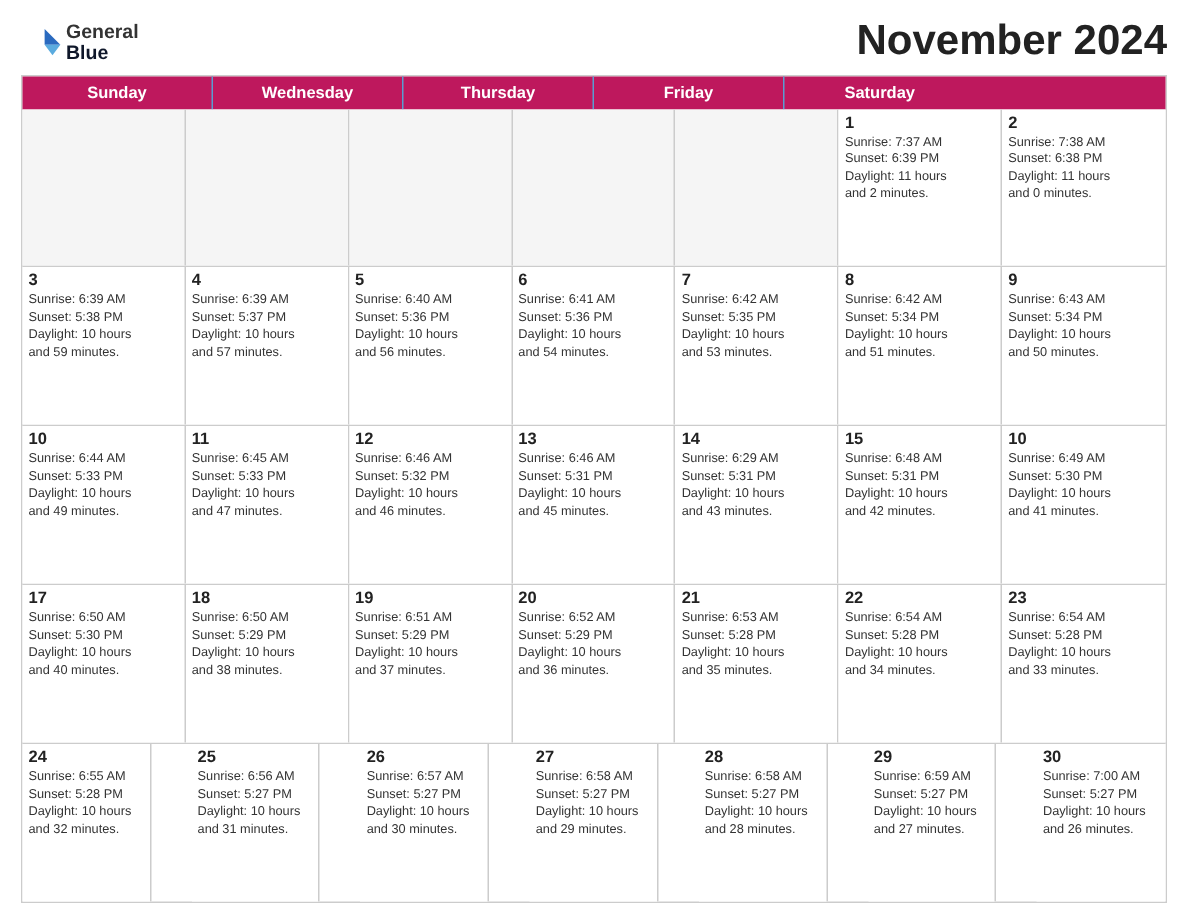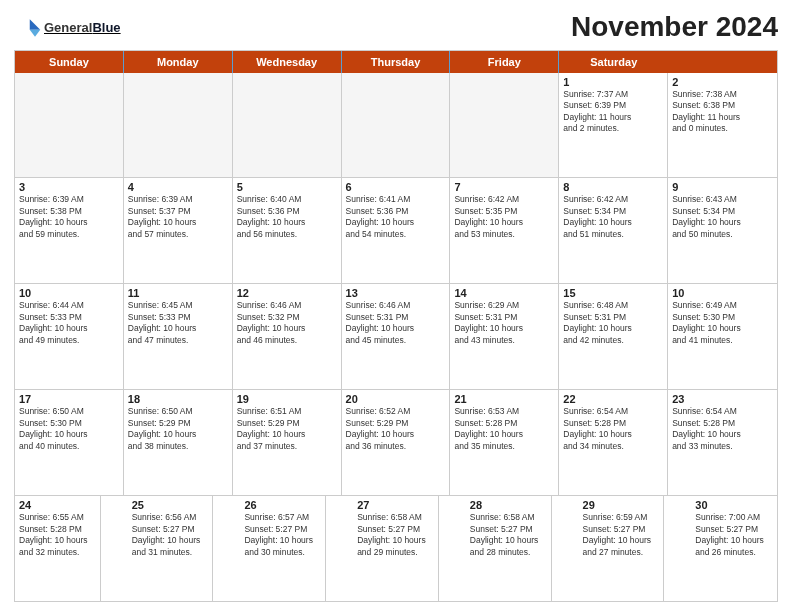--- a/index.html
+++ b/index.html
@@ -24,23 +24,22 @@
       margin-bottom: 6px;
     }
     .logo {
       display: flex;
       align-items: center;
       gap: 2px;
       margin-top: 4px;
     }
     .logo-text {
       display: flex;
-      flex-direction: row;
+      flex-direction: column;
       line-height: 1.1;
-      text-decoration: underline;
     }
     .logo-general {
       font-size: 13px;
       font-weight: bold;
       color: #333;
     }
     .logo-blue {
       font-size: 13px;
       font-weight: bold;
       color: #0f172a;
@@ -63,22 +62,22 @@
       color: #444;
     }
     .calendar {
       flex: 1;
       display: flex;
       flex-direction: column;
       border: 1px solid #ccc;
     }
     .cal-header-row {
       display: grid;
-      grid-template-columns: repeat(7, 1fr);
-      background: #c2410c;
+      grid-template-columns: repeat(6, 1fr);
+      background: #be185d;
     }
     .cal-header-cell {
       color: #fff;
       font-size: 11px;
       font-weight: bold;
       text-align: center;
       padding: 5px 2px;
       border-right: 1px solid #5a9cd1;
     }
     .cal-header-cell:last-child { border-right: none; }
@@ -134,21 +133,20 @@
       </div>
     </div>
     <div class="title-block">
       <div class="main-title">November 2024</div>
     </div>
   </div>
 
   <div class="calendar">
     <div class="cal-header-row">
     <div class="cal-header-cell">Sunday</div>
-        <div class="cal-header-cell">Monday</div>
         <div class="cal-header-cell">Wednesday</div>
         <div class="cal-header-cell">Thursday</div>
         <div class="cal-header-cell">Friday</div>
         <div class="cal-header-cell">Saturday</div>
       </div>
     <div class="cal-body">
     <div class="cal-week">
           <div class="cal-cell empty"></div>
           <div class="cal-cell empty"></div>
           <div class="cal-cell empty"></div>

